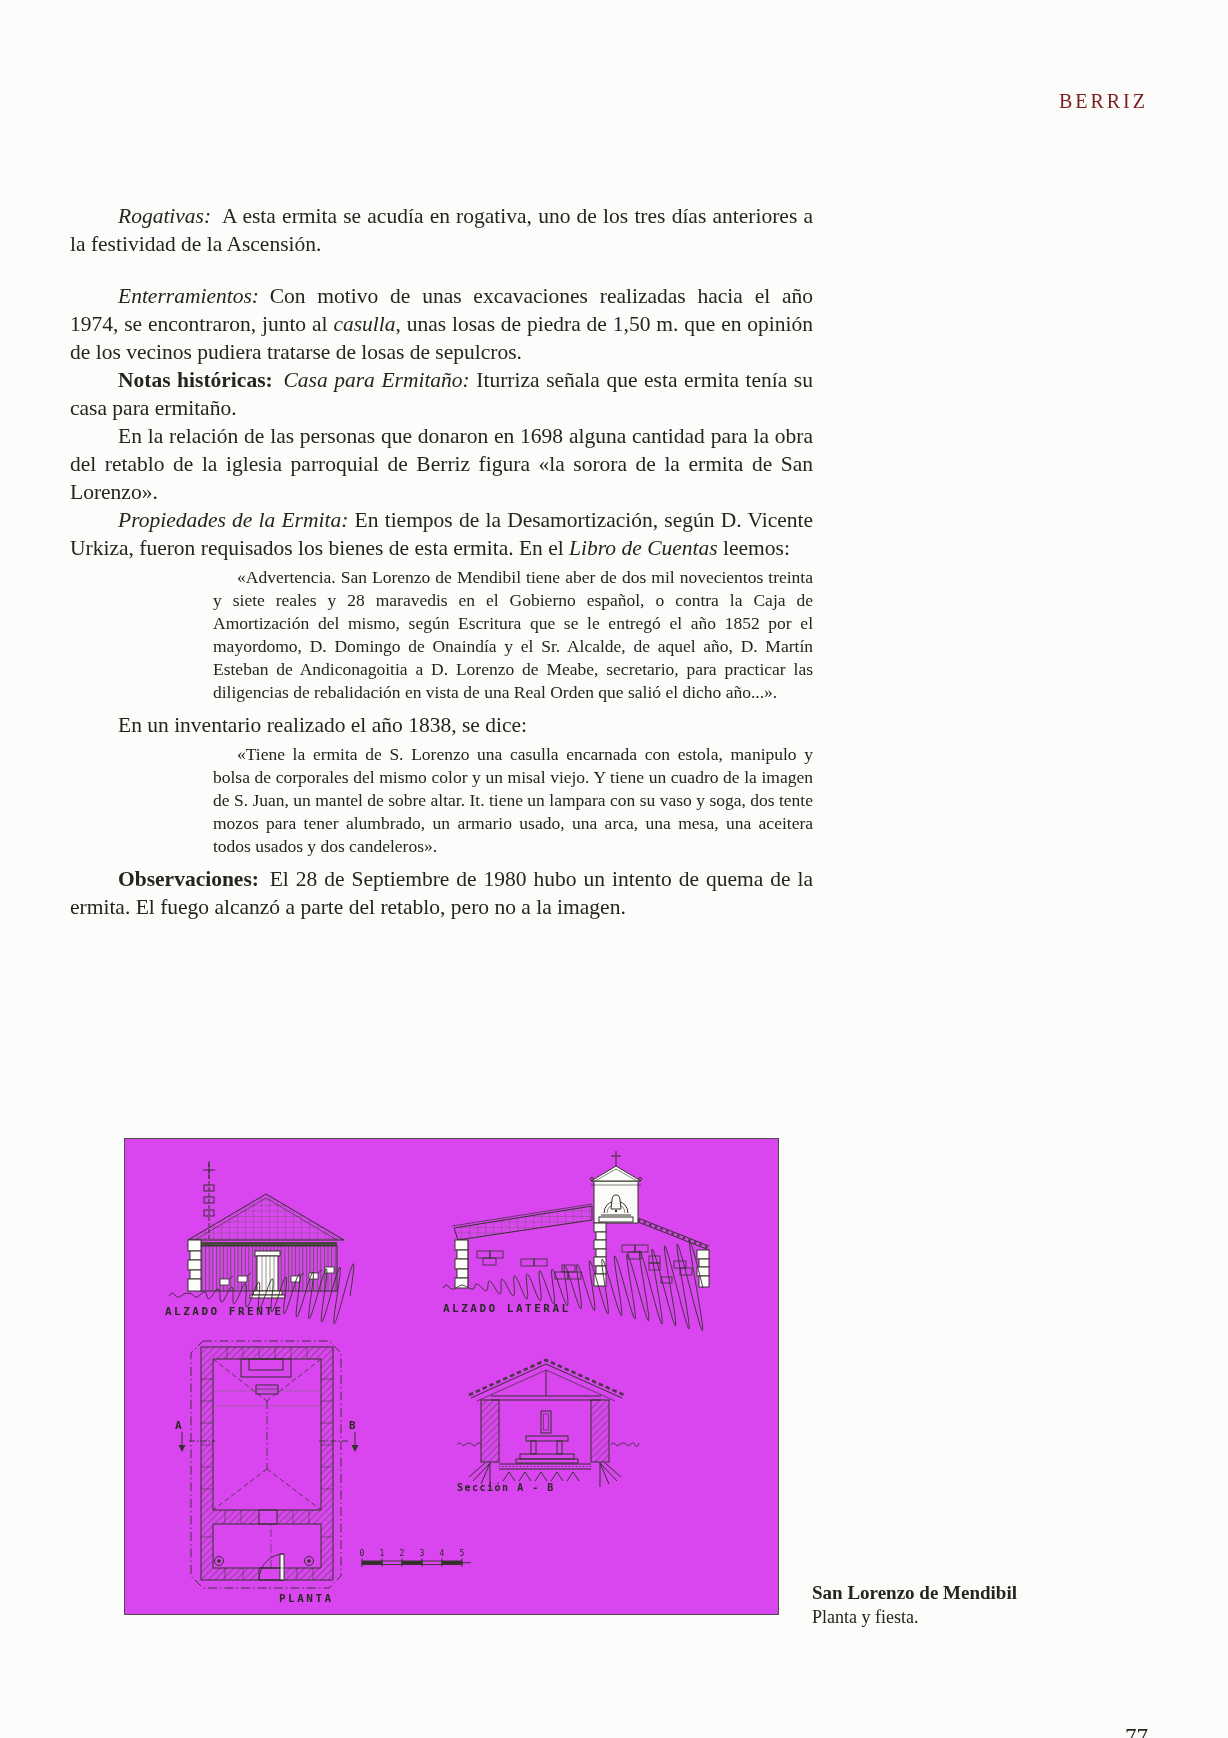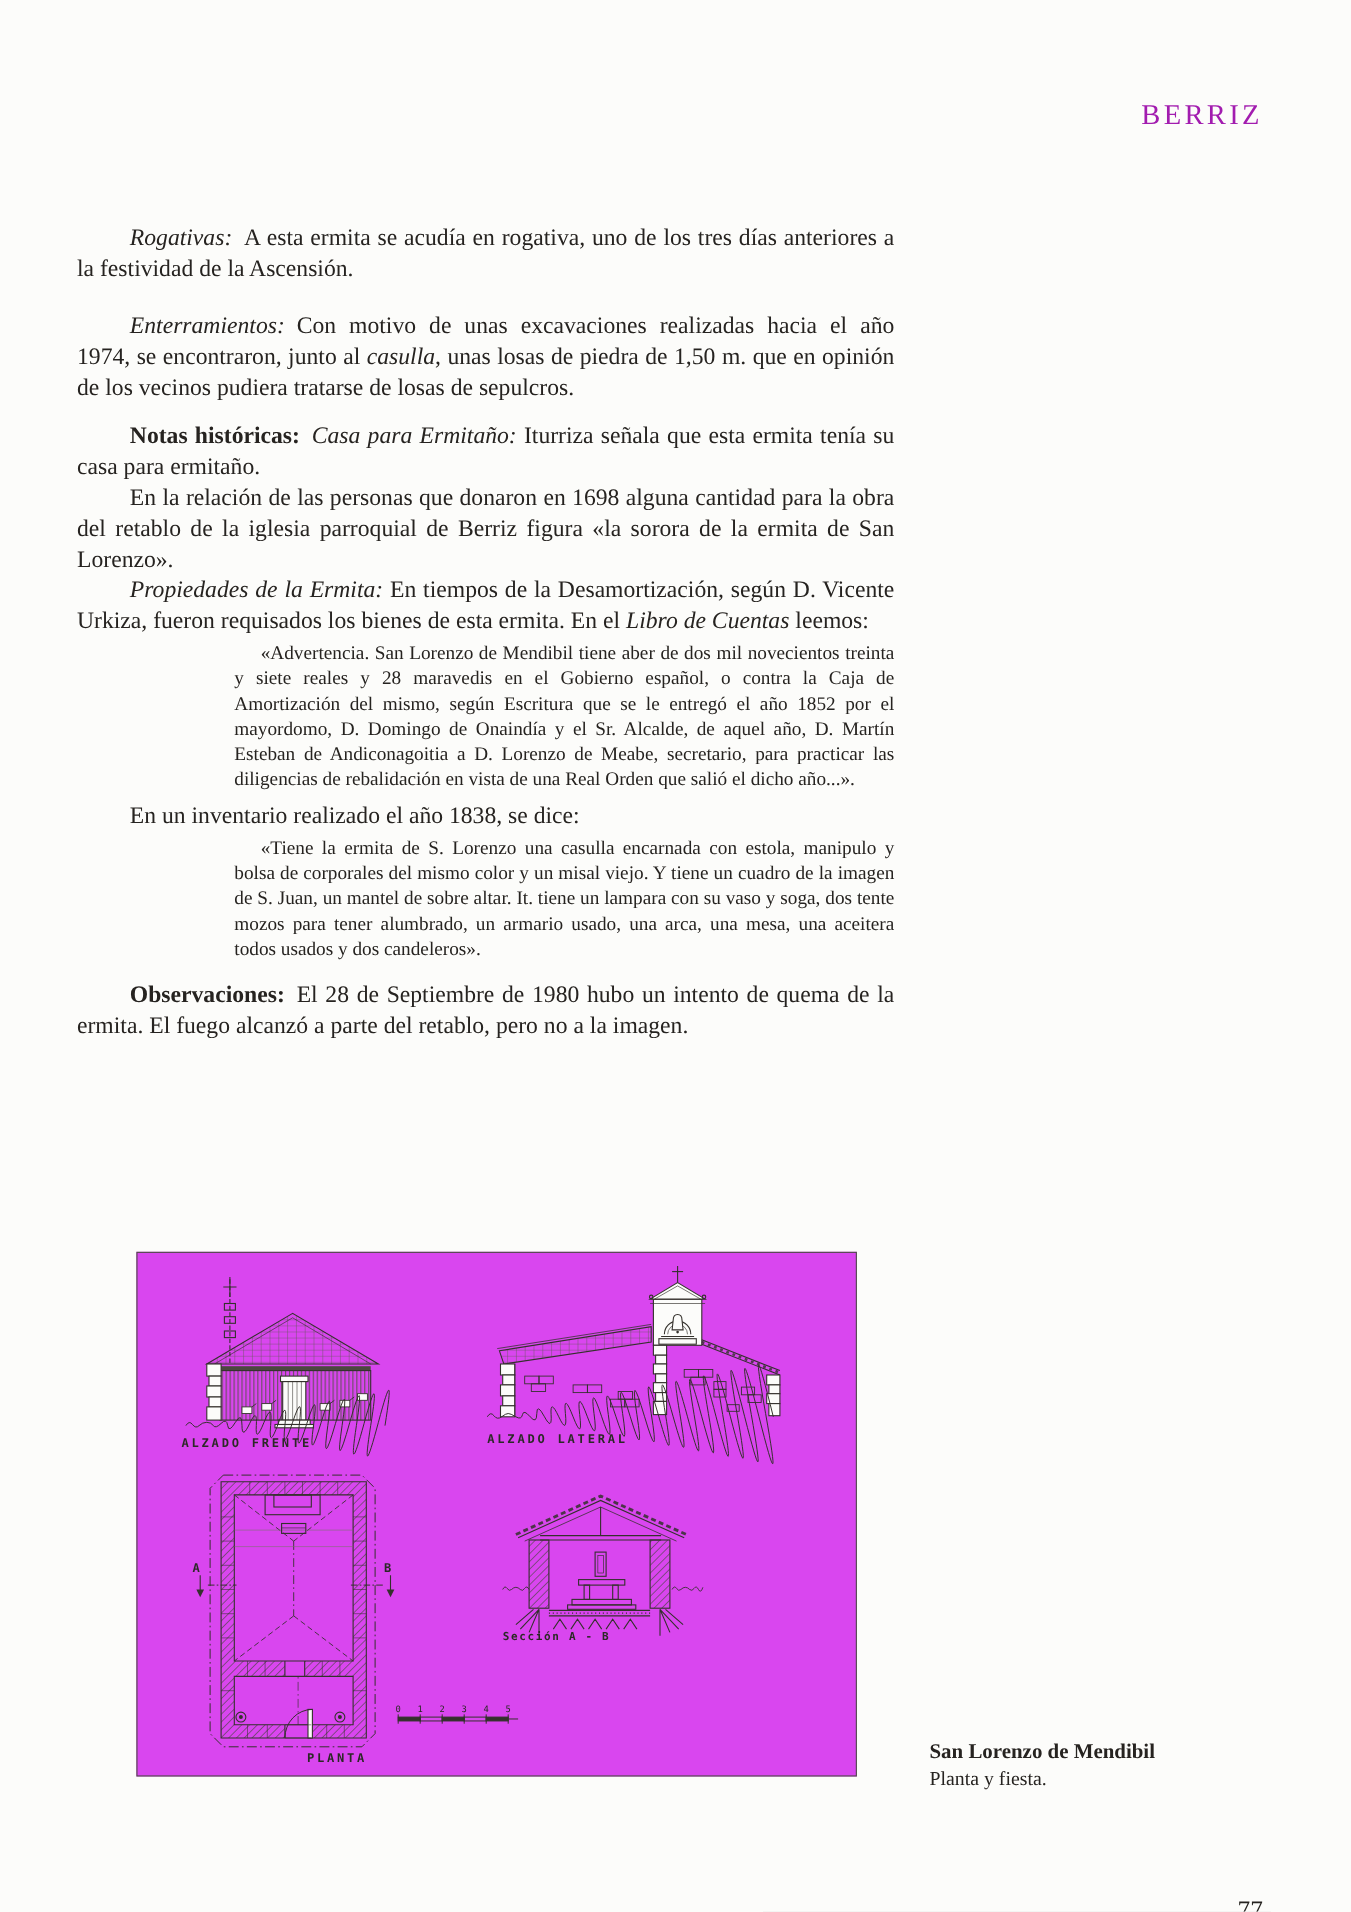--- a/index.html
+++ b/index.html
@@ -4,52 +4,52 @@
 <style>
   html,body{margin:0;padding:0;background:#e8e8e6;}
   .page{
     position:relative;width:1228px;height:1738px;margin:0 auto;
     background:#fcfcfa;color:#262320;
     font-family:"Liberation Serif",serif;overflow:hidden;
   }
   
   .running-head{
     position:absolute;top:90px;right:80px;
-    font-size:26px;letter-spacing:3px;color:#a21caf;
+    font-size:20px;letter-spacing:3px;color:#7f1d1d;
   }
   
   .text-column{
     position:absolute;left:70px;top:178px;width:743px;
     font-size:21.5px;line-height:28px;text-align:justify;
     hyphens:auto;-webkit-hyphens:auto;
   }
   .p-body{margin:0;text-indent:48px;}
   .mt-sm{margin-top:24px;}
-  .mt-md{margin-top:16px;}
+  .mt-md{}
   .quote{
     margin:4px 0 7px 143px;width:600px;
     font-size:17.5px;line-height:23px;text-indent:24px;text-align:justify;
   }
   .seg-i{font-style:italic;}
   .seg-b{font-weight:bold;}
   
   .figure-frame{
     position:absolute;left:124px;top:1138px;width:653px;height:475px;
     border:1.2px solid #4e4b48;background:#d946ef;
   }
   .figure-frame svg{display:block;width:653px;height:475px;}
   svg text{
     font-family:"DejaVu Sans Mono",monospace;fill:#2b2926;
   }
   .draw-label{font-size:11px;font-weight:bold;letter-spacing:2.5px;}
   .draw-label-sm{font-size:10px;font-weight:bold;letter-spacing:1.5px;}
   .tick-num{font-size:8px;letter-spacing:0;}
   .marker-letter{font-size:11px;font-weight:bold;}
   
-  .figure-caption{position:absolute;left:845px;top:1581px;width:300px;line-height:24px;}
+  .figure-caption{position:absolute;left:812px;top:1581px;width:300px;line-height:24px;}
   .caption-title{font-weight:bold;font-size:19px;margin:0;}
   .caption-subtitle{font-size:18px;margin:0;}
   
   .page-number{position:absolute;top:1724px;right:80px;font-size:23px;}
 </style>
 </head>
 <body>
 
 <div class="page">
 

